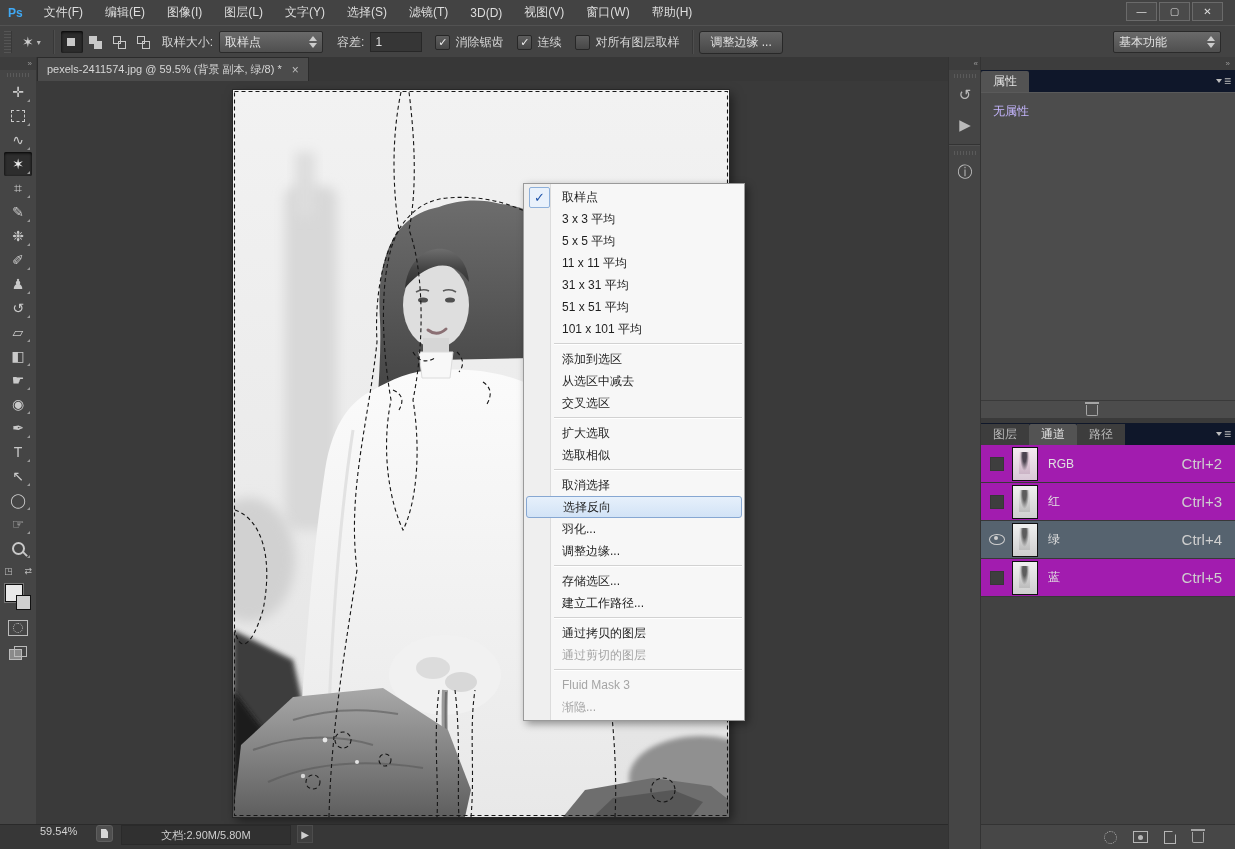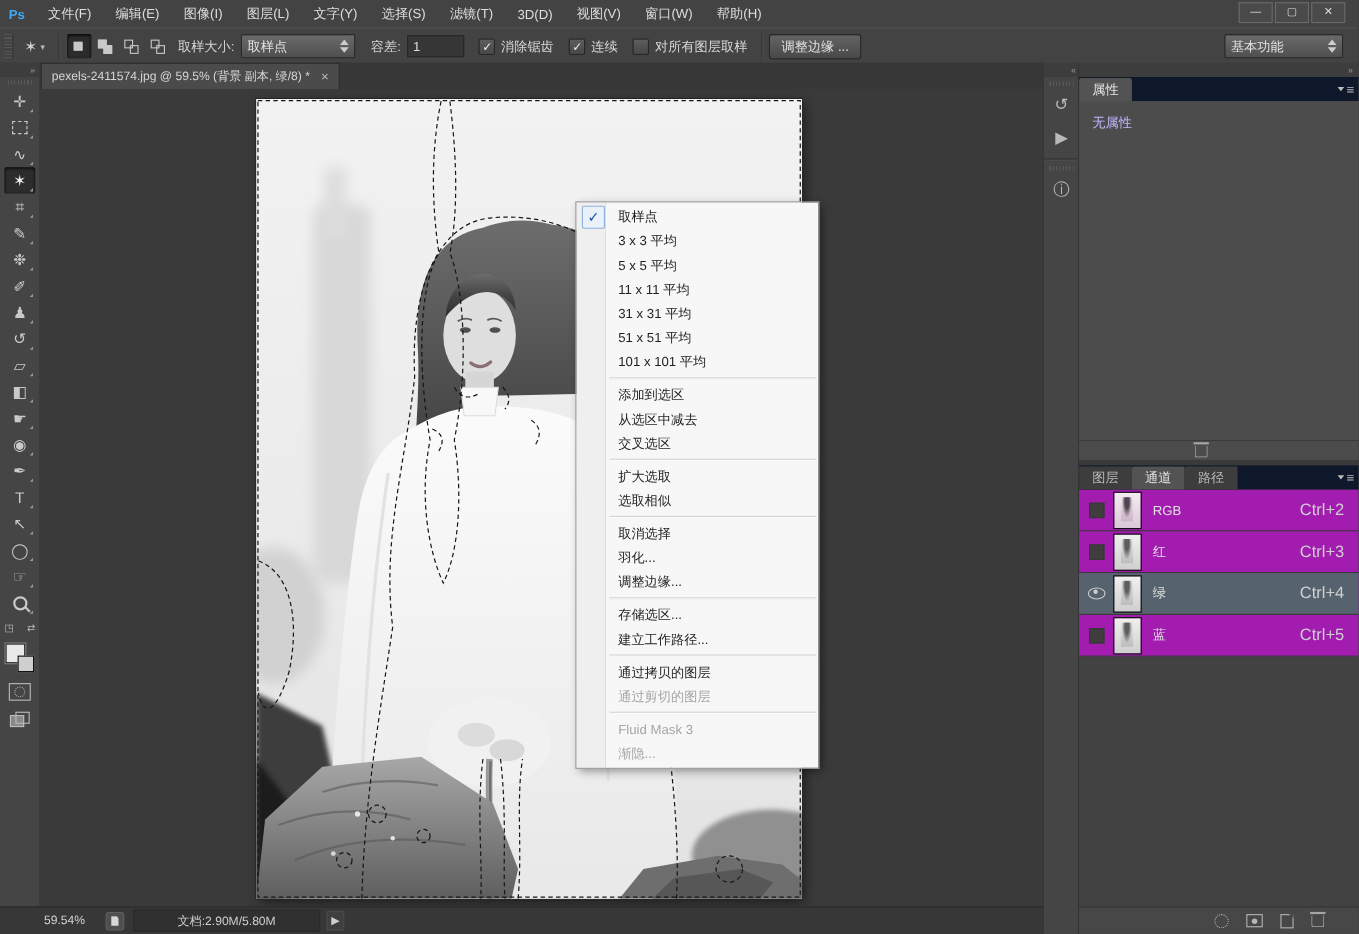--- a/index.html
+++ b/index.html
@@ -113,21 +113,21 @@
   .ch-short{padding-right:14px;color:#cfcfcf;font-size:15px}
   .ch-fill{background:#424242;position:absolute;left:0;right:0;bottom:24px}
   .rp-foot{position:absolute;left:0;right:0;bottom:0;height:24px;background:#474747;border-top:1px solid #333;display:flex;align-items:center;justify-content:flex-end;gap:16px;padding-right:32px}
   .fi{color:#b5b5b5;display:flex;align-items:center;justify-content:center}
   .ico-loadsel{width:11px;height:11px;border:1px dotted #b5b5b5;border-radius:50%}
   .ico-savesel{width:13px;height:10px;border:1px solid #b5b5b5;display:flex;align-items:center;justify-content:center}
   .ico-savesel i{width:5px;height:5px;background:#b5b5b5;border-radius:50%}
   .ico-newch{width:10px;height:11px;border:1px solid #b5b5b5;position:relative;background:#474747}
   .ico-newch::after{content:'';position:absolute;right:-1px;top:-1px;border-left:4px solid transparent;border-top:4px solid #474747;border-right:1px}
   
-  .statusbar{position:absolute;left:0;bottom:0;width:948px;height:24px;background:#373737;border-top:1px solid #2a2a2a;display:flex;align-items:center}
+  .statusbar{position:absolute;left:0;bottom:0;width:948px;height:24px;background:#373737;border-top:1px solid #2a2a2a;display:flex;align-items:flex-start}
   .sb-zoom{margin-left:40px;width:56px;color:#d2d2d2;font-size:11px}
   .sb-ico{width:15px;height:15px;border-radius:3px;background:#4f4f4f;border:1px solid #5f5f5f;display:flex;align-items:center;justify-content:center;margin-right:8px}
   .sb-ico i{width:7px;height:9px;background:#d8d8d8;display:block;clip-path:polygon(0 0,70% 0,100% 30%,100% 100%,0 100%)}
   .sb-doc{width:168px;height:18px;background:#303030;border:1px solid #2a2a2a;display:flex;align-items:center;justify-content:center;color:#cfcfcf;font-size:11px}
   .sb-arrow{margin-left:6px;color:#cfcfcf;font-size:10px;width:14px;height:16px;background:#3f3f3f;border:1px solid #4c4c4c;display:flex;align-items:center;justify-content:center}
 </style>
 </head>
 <body>
 
 <div class="menubar">
@@ -450,20 +450,23 @@
     <div class="menu-item">
       <span>扩大选取</span>
     </div>
     <div class="menu-item">
       <span>选取相似</span>
     </div>
     <div class="menu-sep"></div>
     <div class="menu-item">
       <span>取消选择</span>
     </div>
+    <div class="menu-item highlighted">
+      <span>选择反向</span>
+    </div>
     <div class="menu-item">
       <span>羽化...</span>
     </div>
     <div class="menu-item">
       <span>调整边缘...</span>
     </div>
     <div class="menu-sep"></div>
     <div class="menu-item">
       <span>存储选区...</span>
     </div>

